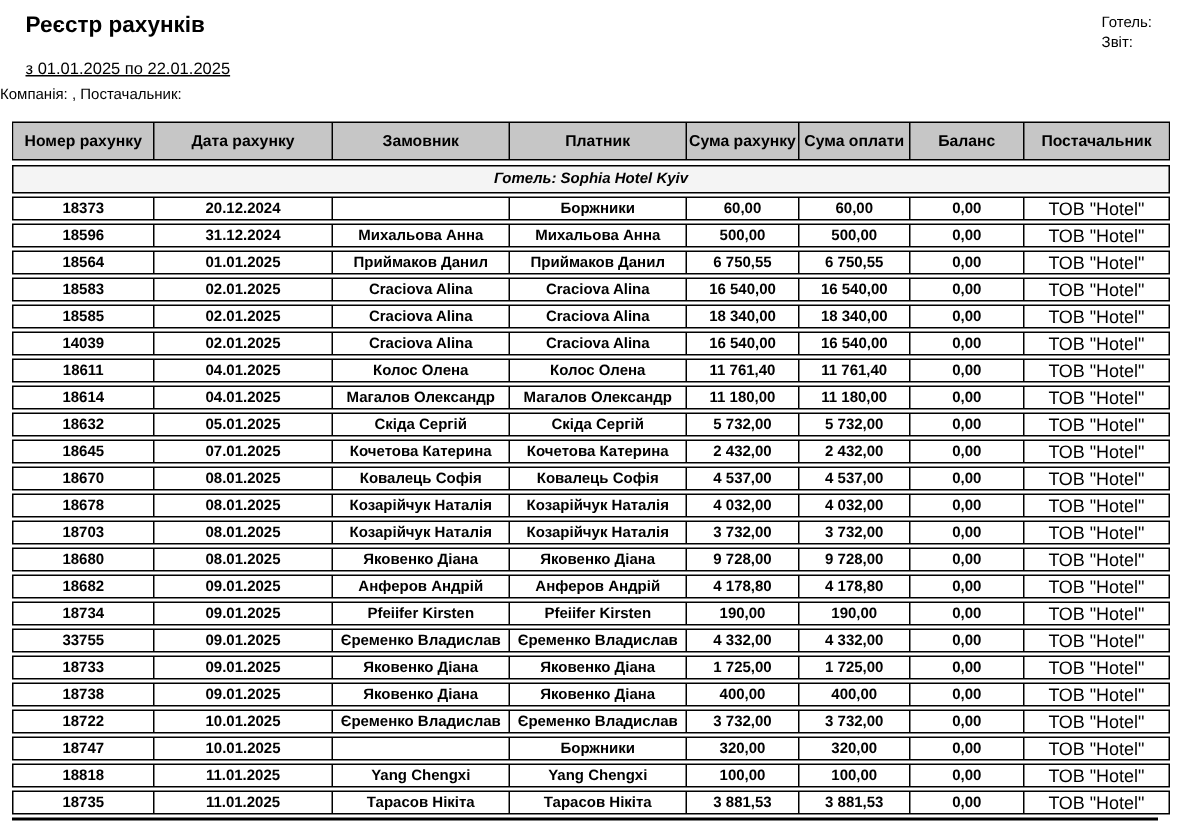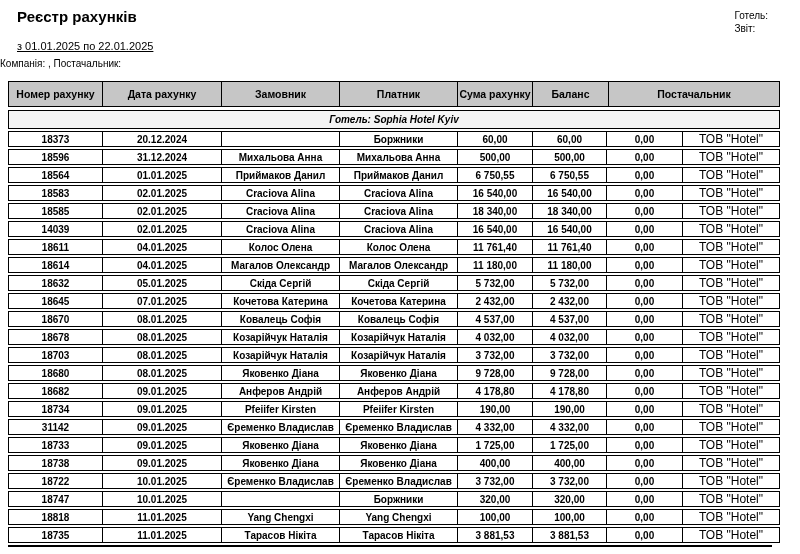--- a/index.html
+++ b/index.html
@@ -54,20 +54,21 @@
   <div class="period">з 01.01.2025 по 22.01.2025</div>
   <div class="filters">Компанія: , Постачальник:</div>
 
   <div class="table">
     <div class="trow header-row">
         <div class="cell col0">Номер рахунку</div>
         <div class="cell col1">Дата рахунку</div>
         <div class="cell col2">Замовник</div>
         <div class="cell col3">Платник</div>
         <div class="cell col4">Сума рахунку</div>
+        <div class="cell col5">Сума оплати</div>
         <div class="cell col6">Баланс</div>
         <div class="cell col7">Постачальник</div>
       </div>
     <div class="trow group-row">
       <div class="group-cell">Готель: Sophia Hotel Kyiv</div>
     </div>
     <div>
         <div class="trow data-row">
           <div class="cell col0">18373</div>
           <div class="cell col1">20.12.2024</div>
@@ -222,21 +223,21 @@
           <div class="cell col0">18734</div>
           <div class="cell col1">09.01.2025</div>
           <div class="cell col2">Pfeiifer Kirsten</div>
           <div class="cell col3">Pfeiifer Kirsten</div>
           <div class="cell col4">190,00</div>
           <div class="cell col5">190,00</div>
           <div class="cell col6">0,00</div>
           <div class="cell col7 supplier-cell">ТОВ "Hotel"</div>
         </div>
         <div class="trow data-row">
-          <div class="cell col0">31142</div>
+          <div class="cell col0">33755</div>
           <div class="cell col1">09.01.2025</div>
           <div class="cell col2">Єременко Владислав</div>
           <div class="cell col3">Єременко Владислав</div>
           <div class="cell col4">4 332,00</div>
           <div class="cell col5">4 332,00</div>
           <div class="cell col6">0,00</div>
           <div class="cell col7 supplier-cell">ТОВ "Hotel"</div>
         </div>
         <div class="trow data-row">
           <div class="cell col0">18733</div>

